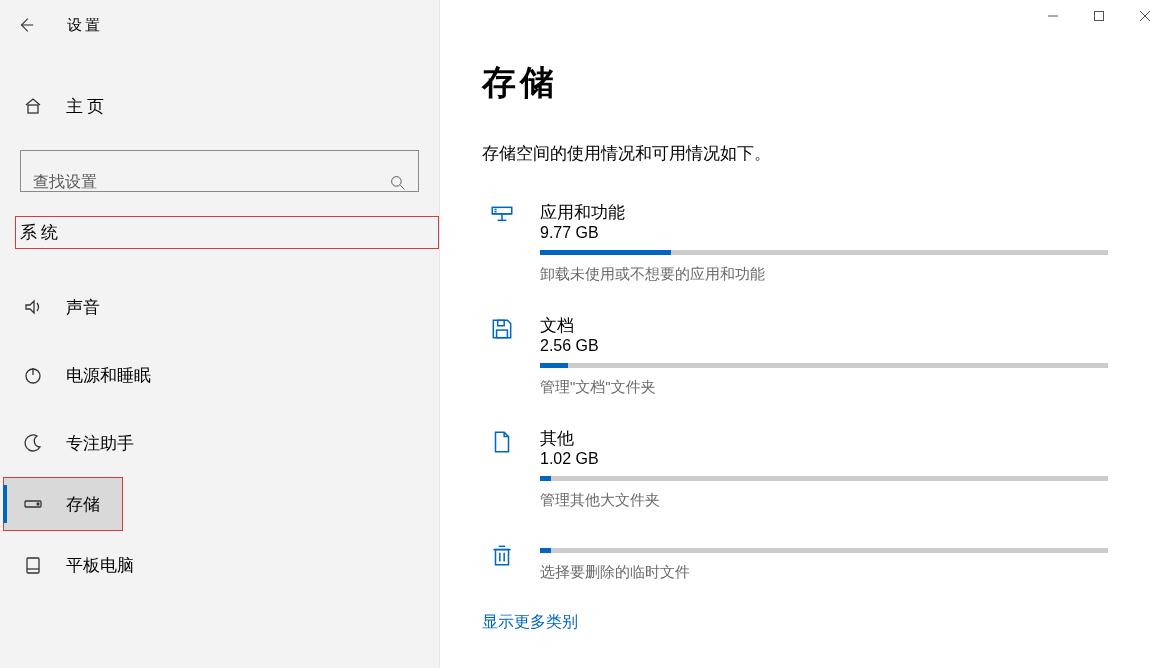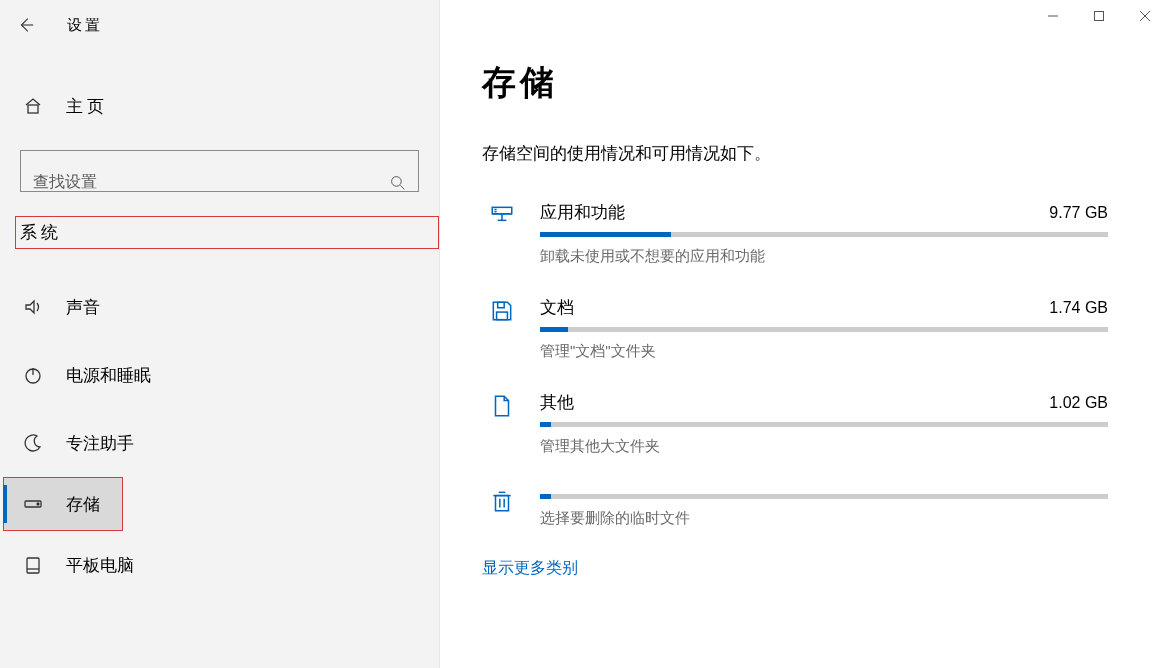--- a/index.html
+++ b/index.html
@@ -157,21 +157,21 @@
     margin-bottom: 30px;
   }
   .storage-item .icon {
     width: 40px;
     display: flex;
     justify-content: center;
     padding-top: 2px;
   }
   .storage-item .icon svg { width: 26px; height: 26px; fill: none; stroke: #0067c0; stroke-width: 1.4; }
   .storage-body { flex: 1; margin-left: 18px; }
-  .row1 { display: flex; justify-content: space-between; align-items: baseline; }
+  .row1 { display: flex; justify-content: space-between; align-items: baseline; flex-direction: column; }
   .s-title { font-size: 17px; }
   .s-size  { font-size: 16px; }
   .red-title-box { border: 1px solid #d63a3a; padding: 2px 14px 4px 4px; display:inline-block; }
   .bar {
     height: 5px;
     background: #ccc;
     margin-top: 8px;
     position: relative;
   }
   .bar-fill {
@@ -324,21 +324,21 @@
       <span class="icon">
         <svg viewBox="0 0 24 24">
             <path d="M4 4 H17 L20 7 V20 H4 Z"></path>
             <rect x="7" y="13" width="10" height="7"></rect>
             <rect x="8" y="4" width="6" height="5"></rect>
           </svg>
       </span>
       <div class="storage-body">
         <div class="row1">
           <span class="s-title">文档</span>
-          <span class="s-size">1.74 GB</span>
+          <span class="s-size">2.56 GB</span>
         </div>
         <div class="bar">
             <div class="bar-fill" style="width:5%"></div>
           </div>
         <div class="s-desc">管理"文档"文件夹</div>
       </div>
     </div>
 
     <div class="storage-item">
       <span class="icon">

